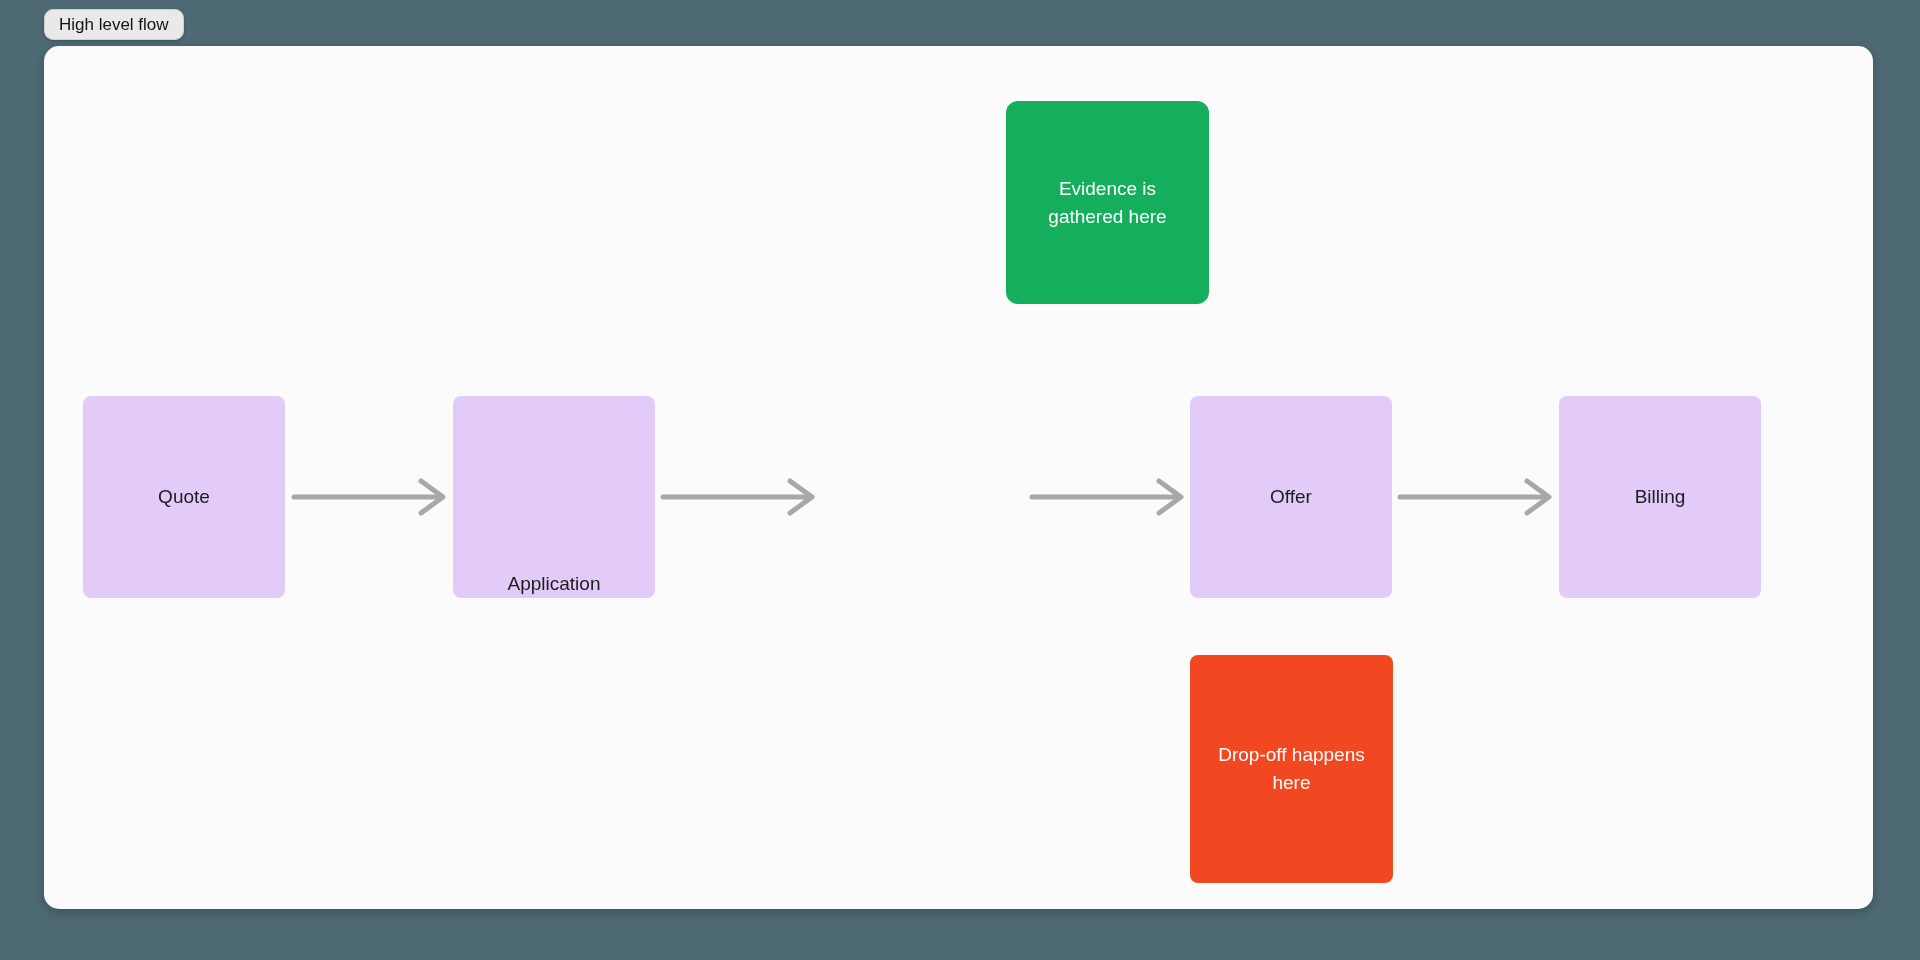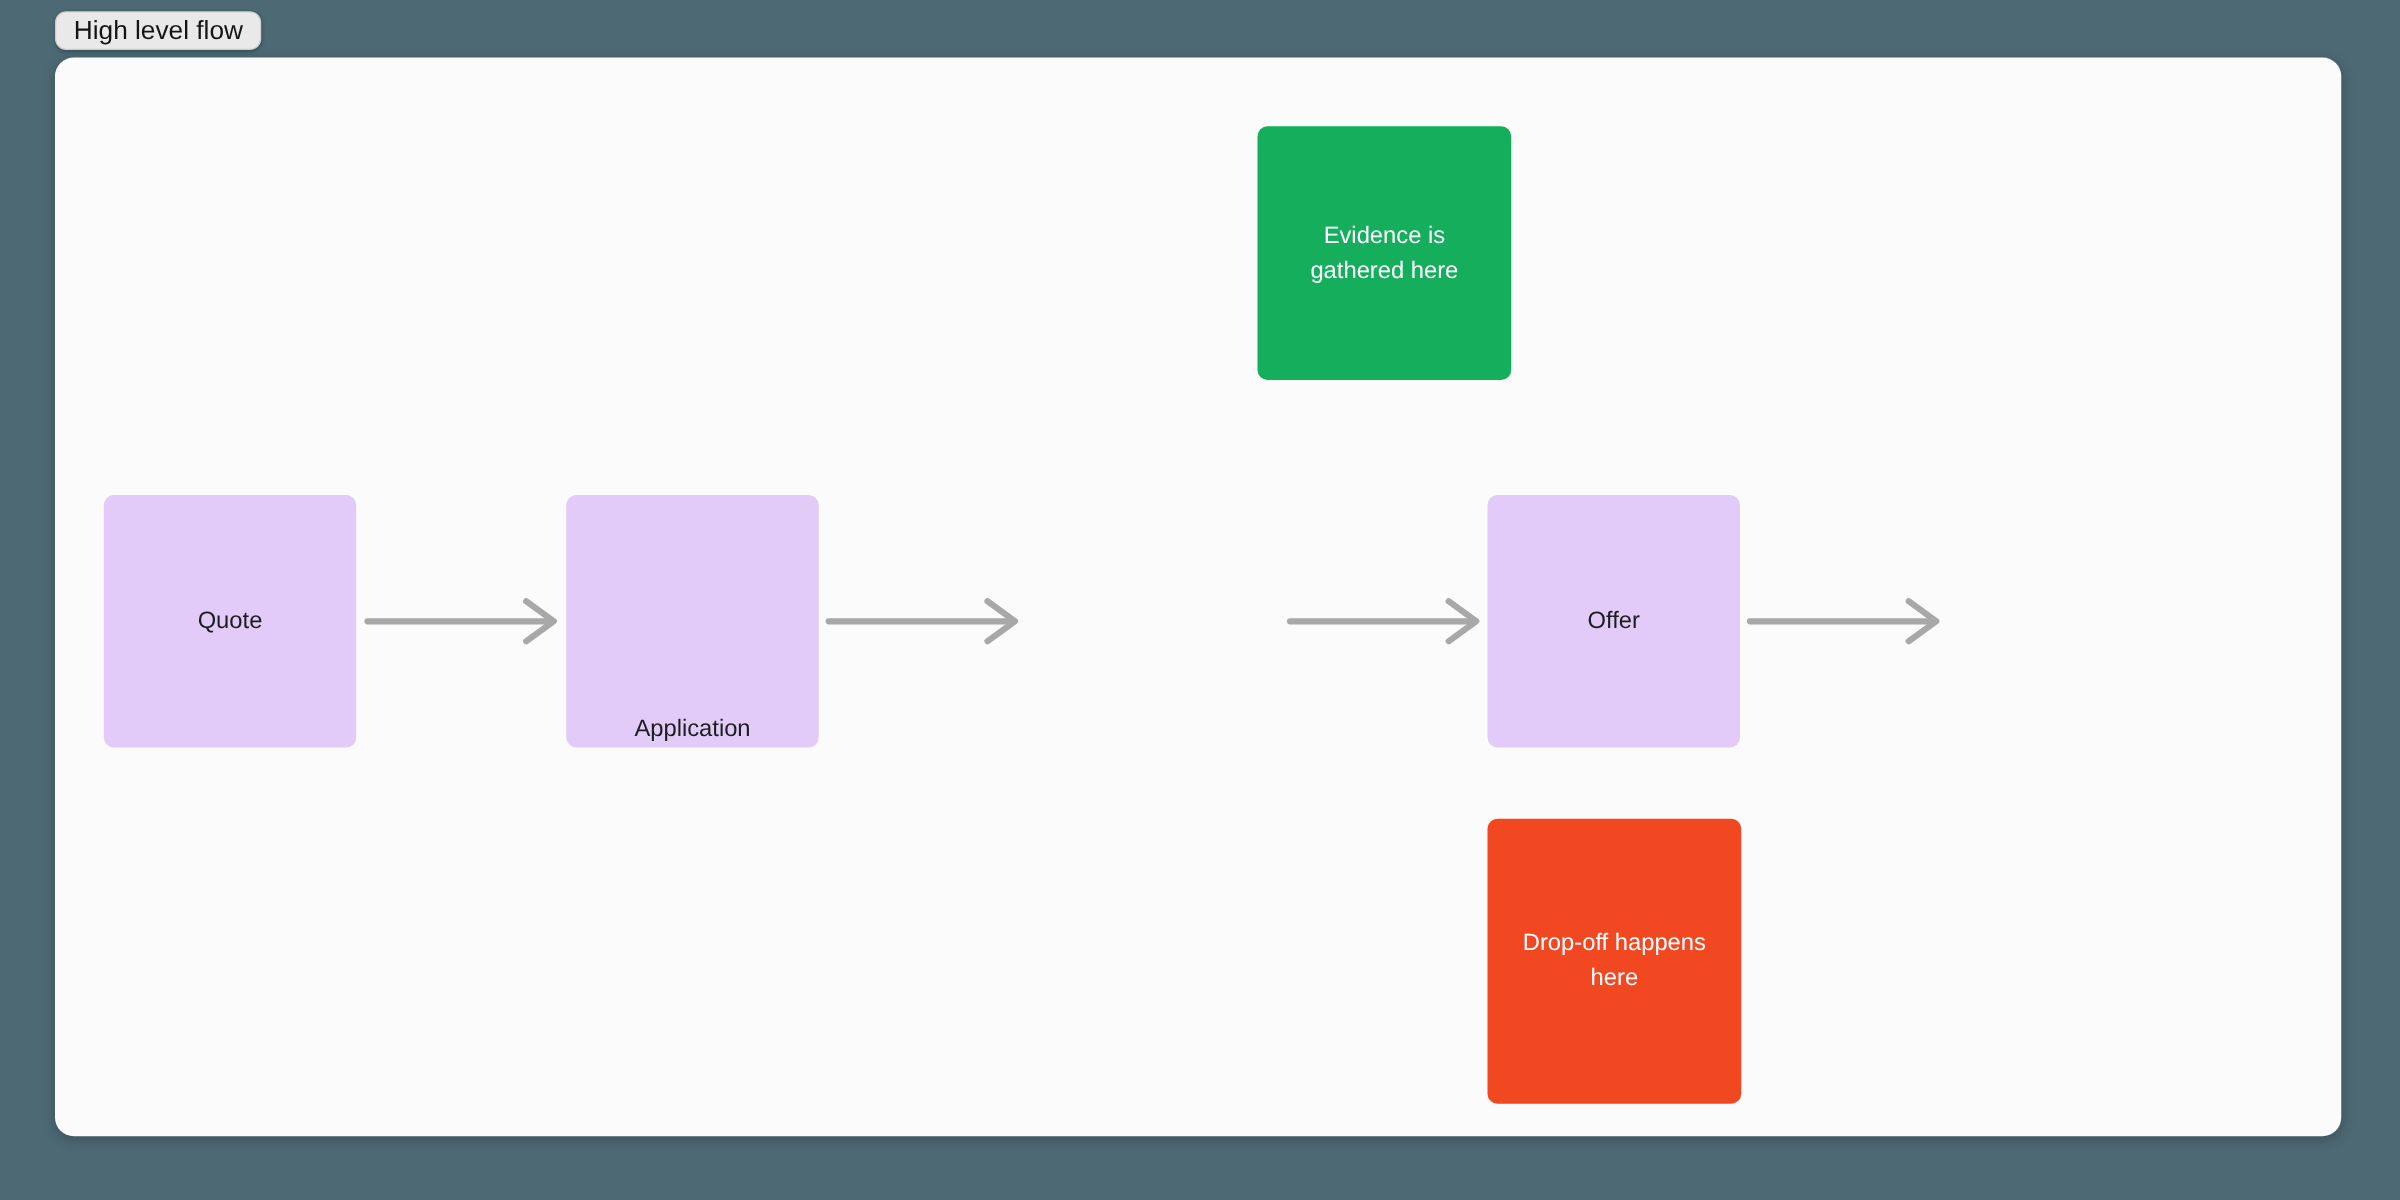--- a/index.html
+++ b/index.html
@@ -15,21 +15,21 @@
     position: absolute;
     left: 44px; top: 9px;
     height: 31px;
     display: inline-flex;
     align-items: center;
     padding: 0 14px;
     background: #e9e9e9;
     border: 1px solid #cfcfcf;
     border-radius: 9px;
     box-shadow: 0 1px 3px rgba(0,0,0,0.25);
-    font-size: 21px;
+    font-size: 17px;
     color: #141414;
     white-space: nowrap;
     cursor: default;
   }
 
   
   .frame {
     position: absolute;
     left: 44px; top: 46px;
     width: 1829px; height: 863px;
@@ -67,21 +67,21 @@
     width: 203px; height: 228px;
     padding: 0 16px;
   }
 
   
   .pos-quote       { left: 39px;   top: 350px; }
   .pos-application { left: 409px;  top: 350px; align-items: flex-end; }
   .pos-review      { left: 778px;  top: 350px; }
   .pos-offer       { left: 1146px; top: 350px; }
   .pos-billing     { left: 1515px; top: 350px; }
-  .pos-evidence    { left: 962px;  top: 55px;  }
+  .pos-evidence    { left: 962px;  top: 55px; border-radius: 12px;  }
   .pos-dropoff     { left: 1146px; top: 609px; }
 
   
   .connector {
     position: absolute;
     width: 156px; height: 44px;
     top: 429px;
     color: #a8a8a8;
   }
   .pos-arrow-1 { left: 247px; }
@@ -105,20 +105,23 @@
 
   <div class="node step pos-quote">
     <span>Quote</span>
   </div>
   <div class="node step pos-application">
     <span>Application</span>
   </div>
   <div class="node step pos-offer">
     <span>Offer</span>
   </div>
+  <div class="node step pos-billing">
+    <span>Billing</span>
+  </div>
 
   <div class="connector pos-arrow-1">
     <svg viewBox="0 0 156 44">
       <line x1="3" y1="22" x2="150" y2="22" stroke="currentColor" stroke-width="5" stroke-linecap="round"></line>
       <polyline points="130,6 152,22 130,38" fill="none" stroke="currentColor" stroke-width="5" stroke-linecap="round" stroke-linejoin="round"></polyline>
     </svg>
   </div>
   <div class="connector pos-arrow-2">
     <svg viewBox="0 0 156 44">
       <line x1="3" y1="22" x2="150" y2="22" stroke="currentColor" stroke-width="5" stroke-linecap="round"></line>

